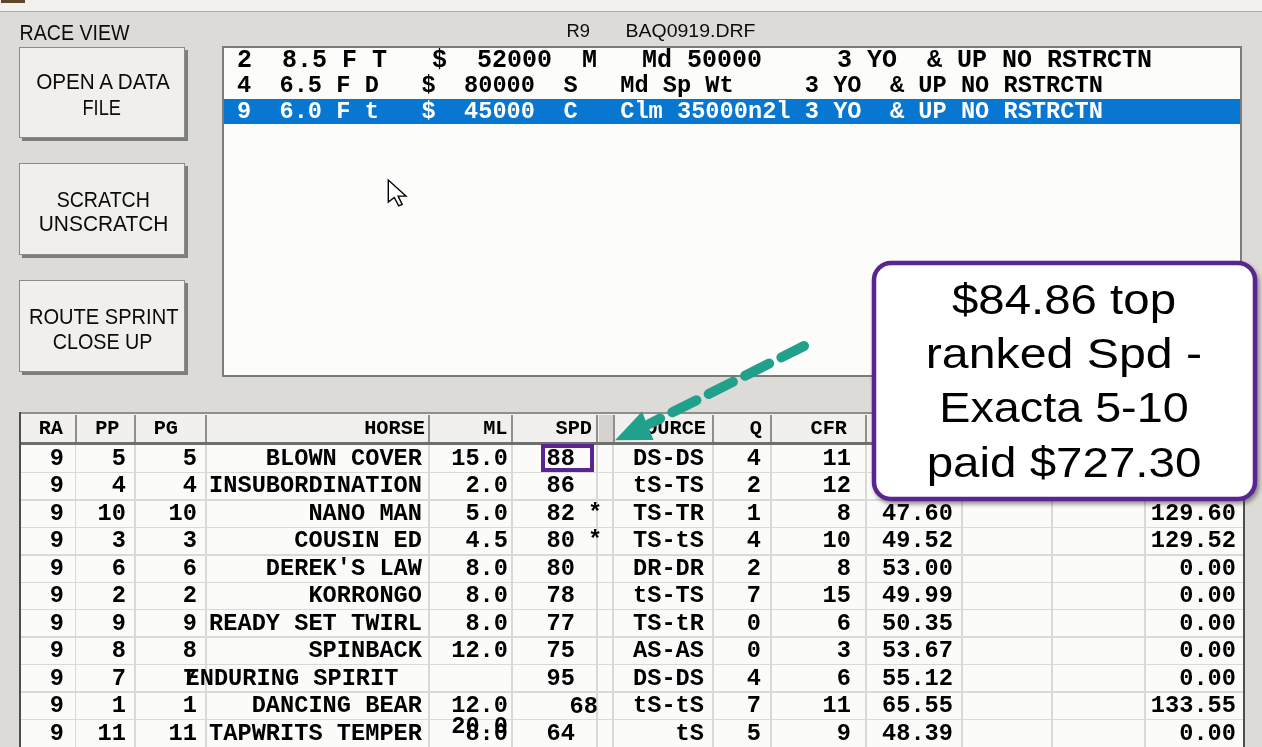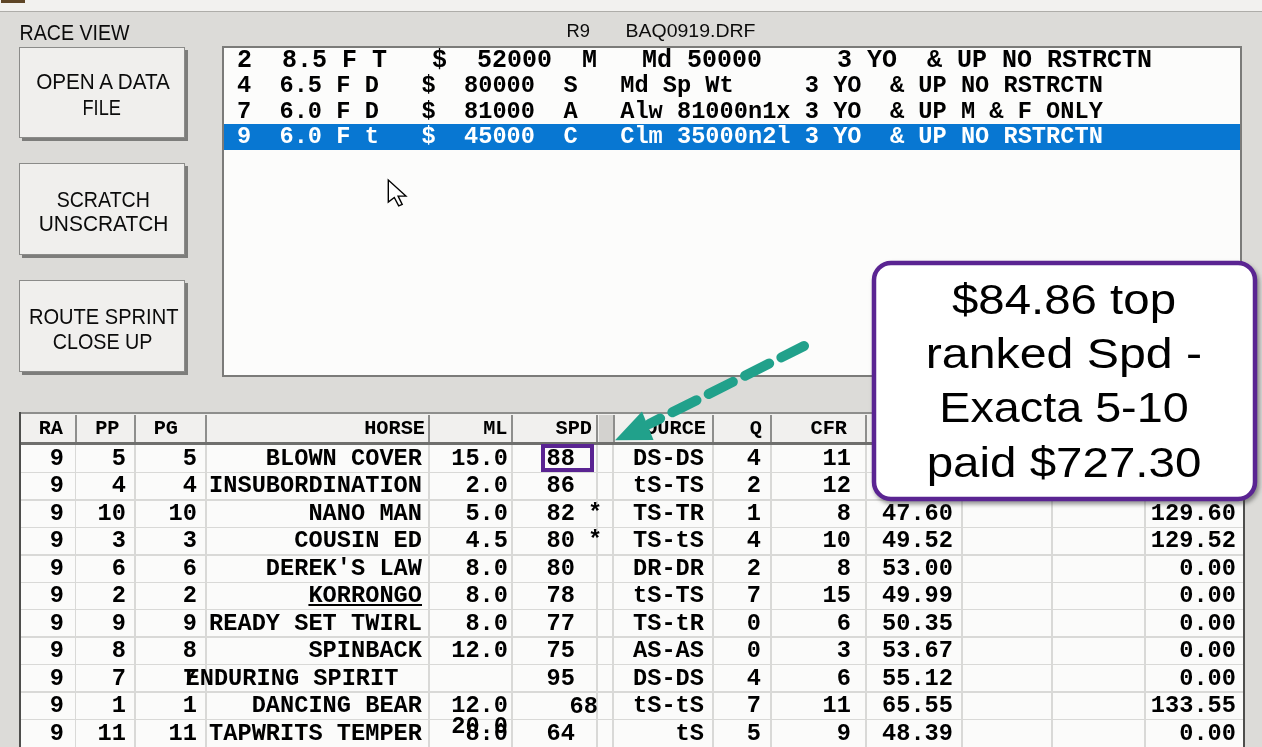--- a/index.html
+++ b/index.html
@@ -17,21 +17,20 @@
 
 <div class="abs" style="left:0;top:0;width:1262px;height:11px;background:#f2f1ef;border-bottom:1.5px solid #aeada9;"></div>
 <div class="abs" style="left:1px;top:0;width:24px;height:3px;background:#5e4526;"></div>
 <div class="abs" style="left:19px;top:47px;width:163.5px;height:89px;background:#f0efed;border:1.2px solid #8b8b89;box-shadow:3px 3px 0 #7d7d7b;"></div>
 <div class="abs" style="left:19px;top:163px;width:163.5px;height:90px;background:#f0efed;border:1.2px solid #8b8b89;box-shadow:3px 3px 0 #7d7d7b;"></div>
 <div class="abs" style="left:19px;top:280px;width:163.5px;height:89.5px;background:#f0efed;border:1.2px solid #8b8b89;box-shadow:3px 3px 0 #7d7d7b;"></div>
 <div class="abs" style="left:221.5px;top:46px;width:1020.5px;height:331px;background:#fcfcfb;border:2px solid #7b7b79;box-sizing:border-box;"></div>
 <div class="abs" style="left:223.5px;top:48px;width:1016.5px;">
 <div class="mono" style="height:25.4px;line-height:25.4px;font-size:25px;white-space:pre;padding-left:13.4px;">2  8.5 F T   $  52000  M   Md 50000     3 YO  &amp; UP NO RSTRCTN</div>
 <div class="mono" style="height:25.4px;line-height:25.4px;font-size:23.67px;white-space:pre;padding-left:13.4px;">4  6.5 F D   $  80000  S   Md Sp Wt     3 YO  &amp; UP NO RSTRCTN</div>
-<div class="mono" style="height:25.4px;line-height:25.4px;font-size:23.67px;white-space:pre;padding-left:13.4px;">7  6.0 F D   $  81000  A   Alw 81000n1x 3 YO  &amp; UP M &amp; F ONLY</div>
 <div class="mono" style="height:25.4px;line-height:25.4px;font-size:23.67px;white-space:pre;background:#0877d2;color:#fff;padding-left:13.4px;">9  6.0 F t   $  45000  C   Clm 35000n2l 3 YO  &amp; UP NO RSTRCTN</div>
 </div>
 <div class="abs" style="left:19px;top:445px;width:1226px;height:302px;background:#fbfbfa;"></div>
 <div class="abs" style="left:19px;top:412px;width:1226px;height:33px;background:#f1f0ee;border-top:2.5px solid #8e8e8c;border-bottom:3px solid #6f6f6d;box-sizing:border-box;"></div>
 <div class="abs" style="left:599px;top:414.5px;width:14px;height:27.5px;background:#d3d2cf;"></div>
 <div class="abs" style="left:612.5px;top:414.5px;width:2px;height:27.5px;background:#8e8e8c;"></div>
 <div class="abs" style="left:74.5px;top:414.5px;width:2px;height:27.5px;background:#8e8e8c;"></div>
 <div class="abs" style="left:134px;top:414.5px;width:2px;height:27.5px;background:#8e8e8c;"></div>
 <div class="abs" style="left:205px;top:414.5px;width:2px;height:27.5px;background:#8e8e8c;"></div>
 <div class="abs" style="left:428px;top:414.5px;width:2px;height:27.5px;background:#8e8e8c;"></div>
@@ -126,21 +125,21 @@
 <div class="cell" style="left:248px;top:561.8px;width:260px;">8.0</div>
 <div class="cell" style="left:315px;top:561.8px;width:260px;">80</div>
 <div class="cell" style="left:444px;top:561.8px;width:260px;">DR-DR</div>
 <div class="cell" style="left:501px;top:561.8px;width:260px;">2</div>
 <div class="cell" style="left:591px;top:561.8px;width:260px;">8</div>
 <div class="cell" style="left:693px;top:561.8px;width:260px;">53.00</div>
 <div class="cell" style="left:976px;top:561.8px;width:260px;">0.00</div>
 <div class="cell" style="left:-196px;top:589.25px;width:260px;">9</div>
 <div class="cell" style="left:-134px;top:589.25px;width:260px;">2</div>
 <div class="cell" style="left:-63px;top:589.25px;width:260px;">2</div>
-<div class="cell" style="left:162px;top:589.25px;width:260px;text-decoration:underline;">KORRONGO</div>
+<div class="cell" style="left:162px;top:589.25px;width:260px;">KORRONGO</div>
 <div class="cell" style="left:248px;top:589.25px;width:260px;">8.0</div>
 <div class="cell" style="left:315px;top:589.25px;width:260px;">78</div>
 <div class="cell" style="left:444px;top:589.25px;width:260px;">tS-TS</div>
 <div class="cell" style="left:501px;top:589.25px;width:260px;">7</div>
 <div class="cell" style="left:591px;top:589.25px;width:260px;">15</div>
 <div class="cell" style="left:693px;top:589.25px;width:260px;">49.99</div>
 <div class="cell" style="left:976px;top:589.25px;width:260px;">0.00</div>
 <div class="cell" style="left:-196px;top:616.7px;width:260px;">9</div>
 <div class="cell" style="left:-134px;top:616.7px;width:260px;">9</div>
 <div class="cell" style="left:-63px;top:616.7px;width:260px;">9</div>

